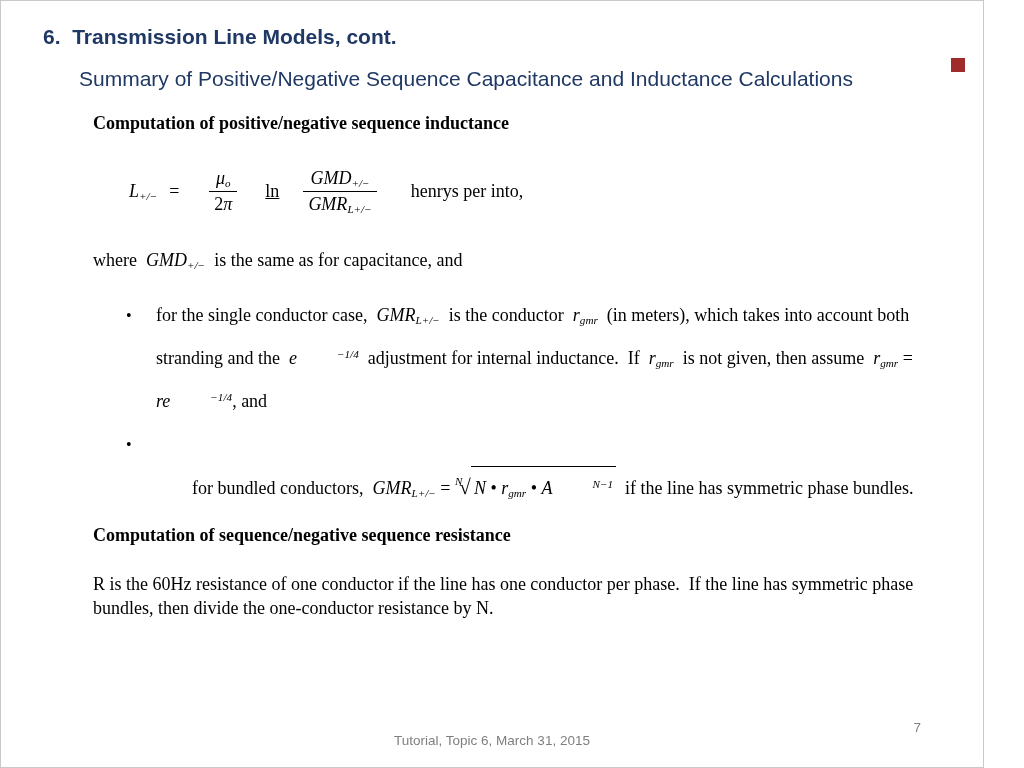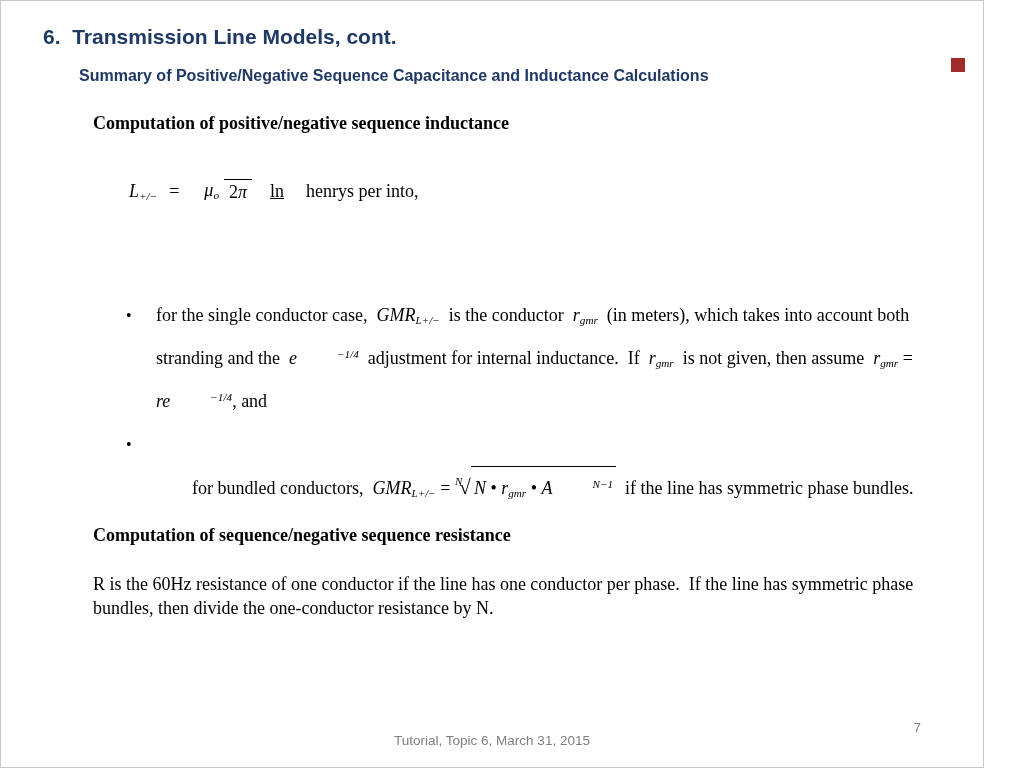--- a/index.html
+++ b/index.html
@@ -22,22 +22,22 @@
     font-weight: bold;
     font-size: 21px;
     color: #1F3864;
     white-space: pre;
   }
   .slide-subtitle {
     position: absolute;
     left: 78px;
     top: 66px;
     font-family: "Liberation Sans", sans-serif;
-    font-weight: bold;
-    font-size: 16px;
+    font-weight: normal;
+    font-size: 21px;
     color: #1F3864;
     white-space: pre;
   }
   .corner-square {
     position: absolute;
     right: 18px;
     top: 57px;
     width: 14px;
     height: 14px;
     background: #A02B2B;
@@ -57,23 +57,24 @@
     left: 128px;
     top: 158px;
     height: 64px;
     display: flex;
     align-items: center;
     font-size: 18px;
   }
   .formula-row .eq { margin: 0 12px; }
   .frac {
     display: inline-flex;
+    flex-direction: column;
     align-items: center;
     text-align: center;
-    margin: 0 8px;
+    margin: 0 18px;
   }
   .frac .num { padding: 0 5px 2px 5px; }
   .frac .den { border-top: 1px solid #000; padding: 2px 5px 0 5px; }
   .op-ln { margin: 0 6px 0 10px; font-style: normal; text-decoration: underline; }
   .formula-units { margin-left: 16px; white-space: pre; }
 
   .where-line {
     position: absolute;
     left: 92px;
     top: 249px;
@@ -164,23 +165,28 @@
   <div class="heading h-inductance">Computation of positive/negative sequence inductance</div>
 
   <div class="formula-row">
     <span><span style="font-style: italic;">L</span><sub style="font-style: italic;">+/−</sub></span>
     <span class="eq">=</span>
     <span class="frac">
       <span class="num"><span style="font-style: italic;">μ</span><sub style="font-style: italic;">o</sub></span>
       <span class="den"><span>2</span><span style="font-style: italic;">π</span></span>
     </span>
     <span class="op-ln">ln</span>
+    <span class="frac">
+      <span class="num"><span style="font-style: italic;">GMD</span><sub style="font-style: italic;">+/−</sub></span>
+      <span class="den"><span style="font-style: italic;">GMR</span><sub style="font-style: italic;">L+/−</sub></span>
+    </span>
     <span class="formula-units">henrys per into,</span>
   </div>
 
+  <div class="where-line"><span>where  </span><span style="font-style: italic;">GMD</span><sub style="font-style: italic;">+/−</sub><span>  is the same as for capacitance, and</span></div>
 
   <div class="bullets">
 
     <div class="bullet-item">
       <span class="bullet-marker">•</span>
       <div class="bullet-text"><span>for the single conductor case,  </span><span style="font-style: italic;">GMR</span><sub style="font-style: italic;">L+/−</sub><span>  is the conductor  </span><span style="font-style: italic;">r</span><sub style="font-style: italic;">gmr</sub><span>  (in meters), which takes into account both stranding and the  </span><span style="font-style: italic;">e</span><sup style="font-style: italic;">−1/4</sup><span>  adjustment for internal inductance.  If  </span><span style="font-style: italic;">r</span><sub style="font-style: italic;">gmr</sub><span>  is not given, then assume  </span><span style="font-style: italic;">r</span><sub style="font-style: italic;">gmr</sub><span> = </span><span style="font-style: italic;">re</span><sup style="font-style: italic;">−1/4</sup><span>, and</span></div>
     </div>
 
     <div class="bullet-item">
       <span class="bullet-marker">•</span>

